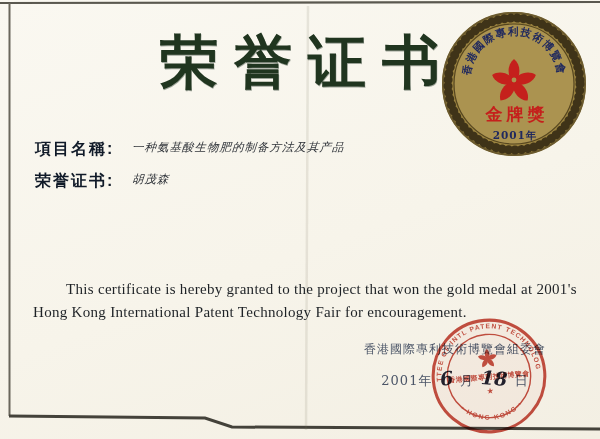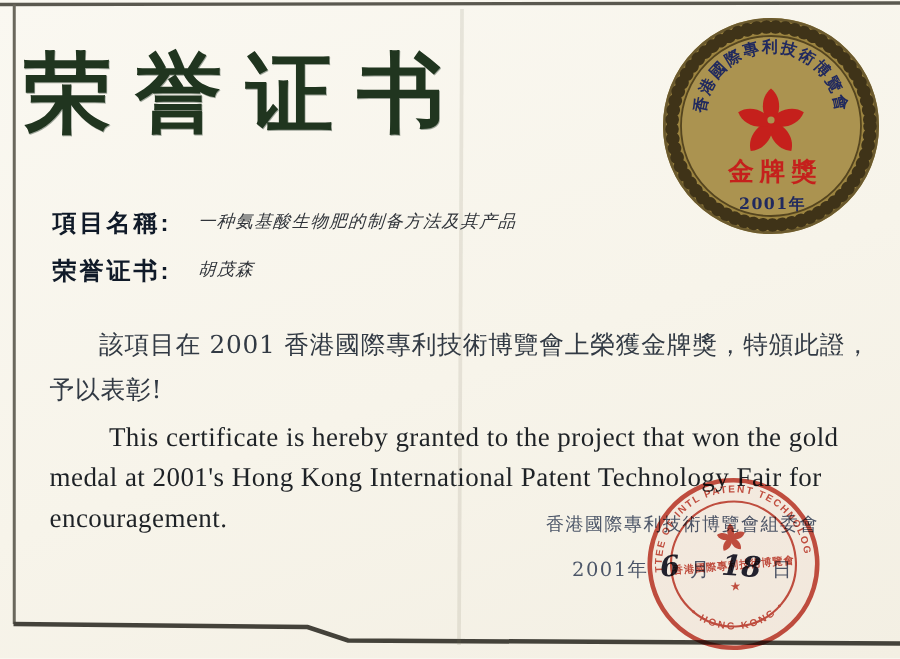--- a/index.html
+++ b/index.html
@@ -14,20 +14,21 @@
     background: linear-gradient(160deg, #faf8f1 0%, #f7f4ea 55%, #f3efe3 100%);
   }
   
   .frame-overlay {
     position: absolute; left: 0; top: 0; width: 600px; height: 439px;
     pointer-events: none;
   }
   
   .cert-title {
     position: absolute; top: 24px; left: 0; width: 600px;
+    text-align: center;
     font-size: 58px; font-weight: 700;
     letter-spacing: 16px; padding-left: 16px;
     color: #20351f;
     text-shadow: 0.5px 0.5px 0 rgba(20,40,25,0.4);
     font-family: "DejaVu Serif", "Liberation Serif", serif;
     white-space: nowrap;
   }
   
   .medal {
     position: absolute; left: 432px; top: 8px;
@@ -56,21 +57,21 @@
   
   .body-zh {
     position: absolute; left: 33px; top: 215px; width: 549px;
     font-size: 16.5px; line-height: 1.8;
     color: #323a44; letter-spacing: 0.5px;
     text-indent: 2em;
     font-family: "DejaVu Serif", "Liberation Serif", serif;
   }
   .body-en {
     position: absolute; left: 33px; top: 278px; width: 552px;
-    font-size: 18px; line-height: 1.5;
+    font-size: 15px; line-height: 1.5;
     color: #1e2226; letter-spacing: 0.3px;
     text-indent: 2.2em;
     font-family: "Liberation Serif", serif;
   }
   
   .issuer-block {
     position: absolute; left: 345px; top: 341px; width: 220px;
     text-align: center;
   }
   .issuer-name {
@@ -147,21 +148,20 @@
 
   <div class="field-row row1">
     <span class="field-label">項目名稱:</span>
     <span class="field-value">一种氨基酸生物肥的制备方法及其产品</span>
   </div>
   <div class="field-row row2">
     <span class="field-label">荣誉证书:</span>
     <span class="field-value">胡茂森</span>
   </div>
 
-  <p class="body-zh">該項目在 2001 香港國際專利技術博覽會上榮獲金牌獎，特頒此證，予以表彰!</p>
   <p class="body-en">This certificate is hereby granted to the project that won the gold medal at 2001's Hong Kong International Patent Technology Fair for encouragement.</p>
 
   <div class="issuer-block">
     <div class="issuer-name">香港國際專利技術博覽會組委會</div>
     <div class="date-line">
       <span>2001年</span>
       <span class="date-handwritten month">6</span>
       <span>月</span>
       <span class="date-handwritten day">18</span>
       <span>日</span>

